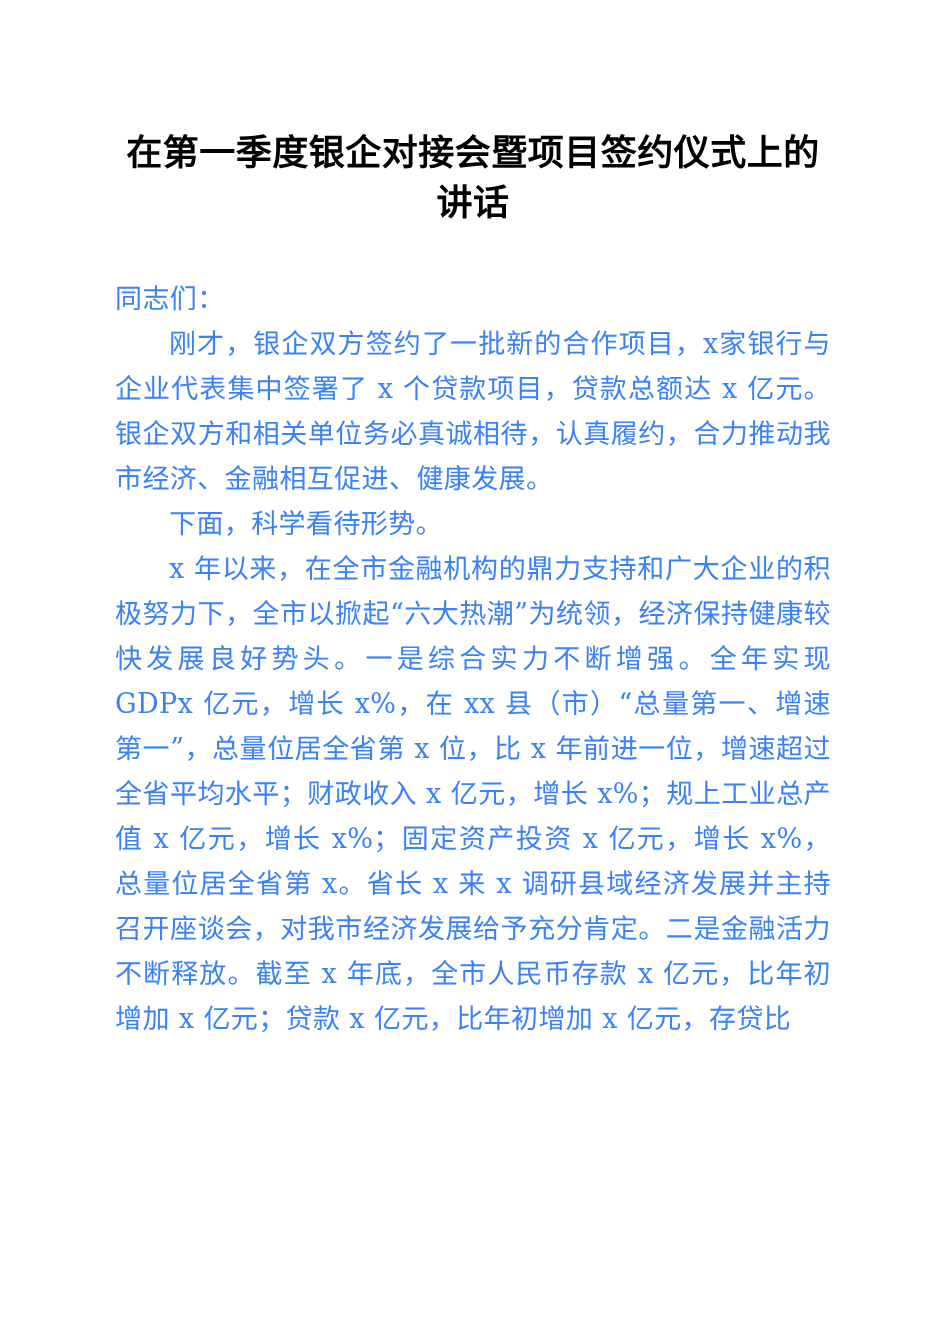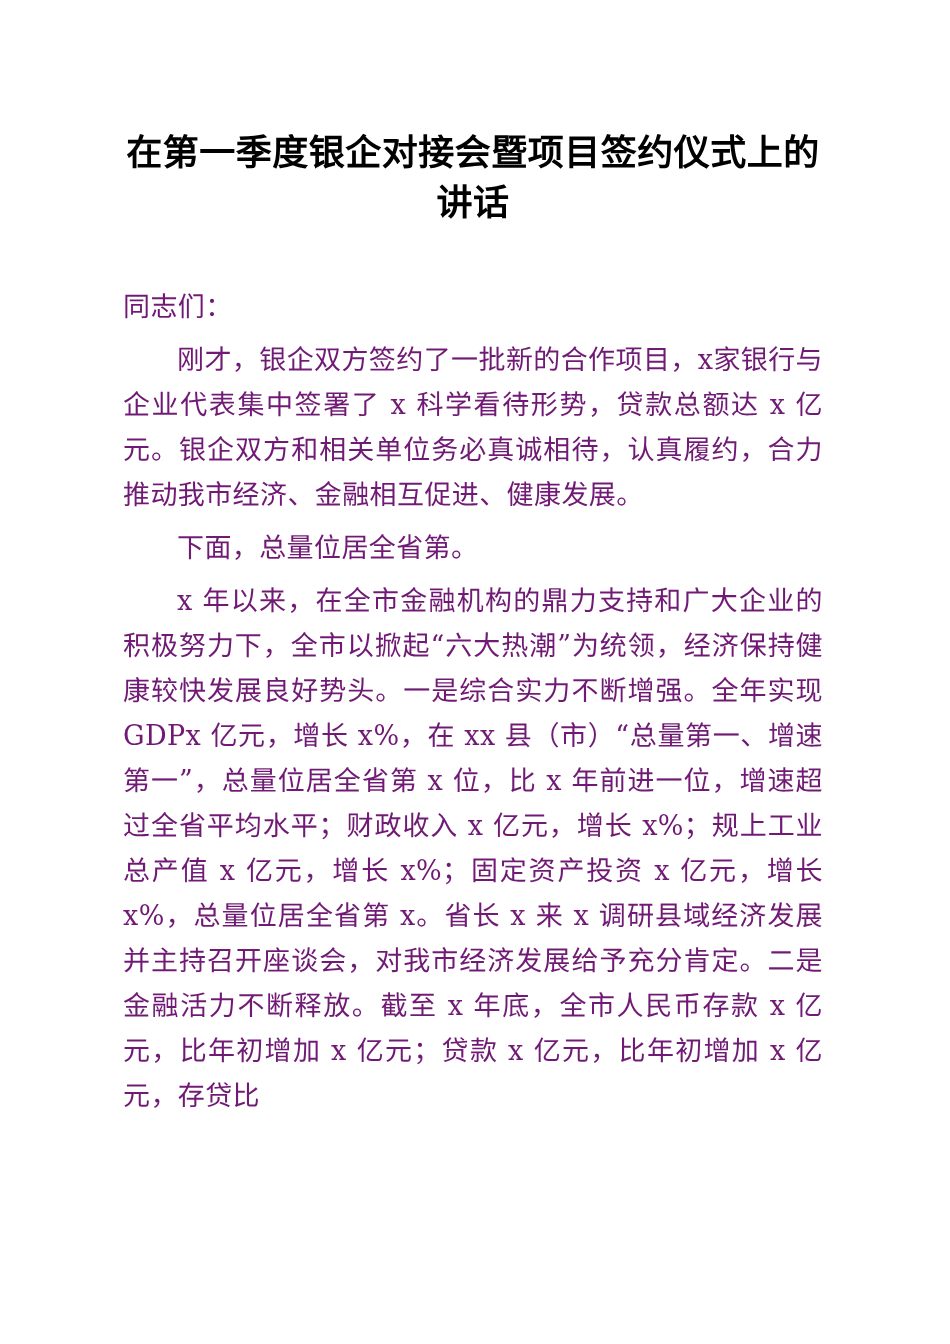--- a/index.html
+++ b/index.html
@@ -42,28 +42,28 @@
     font-size: 36px;
     line-height: 50px;
     text-align: center;
     letter-spacing: 0.5px;
     color: #000000;
     padding-top: 128px;
   }
 
   
   .para {
-    margin: 8px;
+    margin: 0;
     padding: 0;
     font-family: "DejaVu Serif", "Liberation Serif", serif;
     font-size: 27px;
     line-height: 45px;
     text-align: justify;
     text-justify: inter-ideograph;
-    color: #701a75;
+    color: #3b82f6;
     letter-spacing: 0.4px;
     font-weight: 400;
   }
   .para.indent {
     text-indent: 2em;
   }
   .para.salutation {
     text-indent: 0;
   }
 
@@ -96,21 +96,21 @@
 <div class="page">
   <div class="content">
 
     <h1 class="doc-title">在第一季度银企对接会暨项目签约仪式上的讲话</h1>
 
     <div class="lead-gap"></div>
 
     <p class="para salutation">同志们：</p>
 
 
-    <p class="para indent">刚才，银企双方签约了一批新的合作项目，x家银行与企业代表集中签署了 x 科学看待形势，贷款总额达 x 亿元。银企双方和相关单位务必真诚相待，认真履约，合力推动我市经济、金融相互促进、健康发展。</p>
+    <p class="para indent">刚才，银企双方签约了一批新的合作项目，x家银行与企业代表集中签署了 x 个贷款项目，贷款总额达 x 亿元。银企双方和相关单位务必真诚相待，认真履约，合力推动我市经济、金融相互促进、健康发展。</p>
 
-    <p class="para indent">下面，总量位居全省第。</p>
+    <p class="para indent">下面，科学看待形势。</p>
 
 
     <p class="para indent clipped">x 年以来，在全市金融机构的鼎力支持和广大企业的积极努力下，全市以掀起“六大热潮”为统领，经济保持健康较快发展良好势头。一是综合实力不断增强。全年实现 GDPx 亿元，增长 x%，在 xx 县（市）“总量第一、增速第一”，总量位居全省第 x 位，比 x 年前进一位，增速超过全省平均水平；财政收入 x 亿元，增长 x%；规上工业总产值 x 亿元，增长 x%；固定资产投资 x 亿元，增长 x%，总量位居全省第 x。省长 x 来 x 调研县域经济发展并主持召开座谈会，对我市经济发展给予充分肯定。二是金融活力不断释放。截至 x 年底，全市人民币存款 x 亿元，比年初增加 x 亿元；贷款 x 亿元，比年初增加 x 亿元，存贷比</p>
 
   </div>
 </div>
 
 </body></html>

